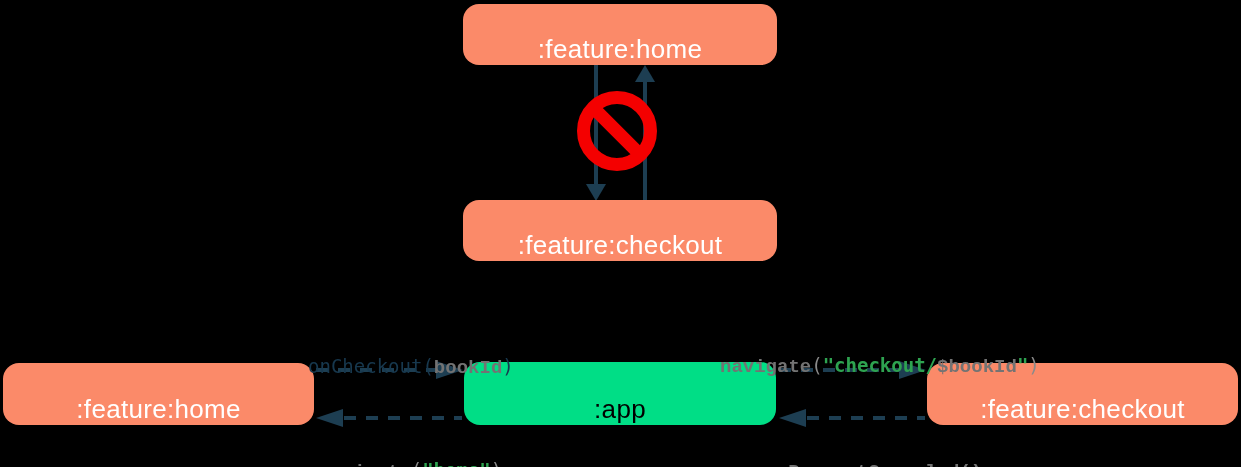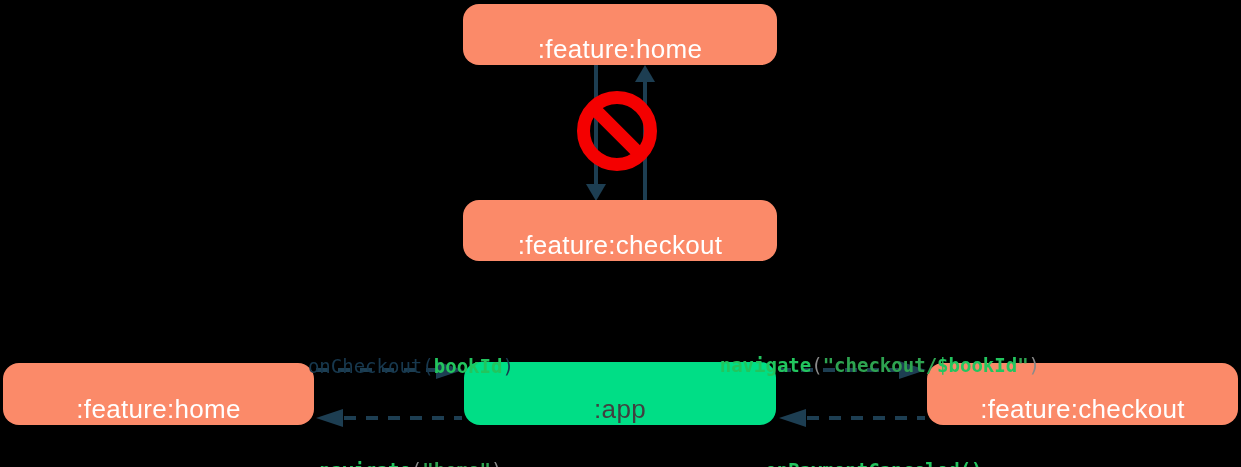--- a/index.html
+++ b/index.html
@@ -5,21 +5,21 @@
   html,body { margin:0; padding:0; background:#000; }
   .canvas {
     position:relative; width:1241px; height:467px; background:#000000;
     font-family:"Liberation Sans", sans-serif; overflow:hidden;
   }
   .module-box {
     position:absolute; border-radius:16px; background:#FB8A69;
     color:#FFFFFF; font-size:26px; letter-spacing:.3px;
     display:flex; align-items:flex-end; justify-content:center;
   }
-  .module-box.app { background:#00DE86; color:#404040; }
+  .module-box.app { background:#00DE86; color:#000000; }
 
   
   .vline { position:absolute; width:4px; background:#1D3E52; }
   .head { position:absolute; width:0; height:0; }
   .head.down { border-left:10px solid transparent; border-right:10px solid transparent; border-top:17px solid #1D3E52; }
   .head.up   { border-left:10px solid transparent; border-right:10px solid transparent; border-bottom:17px solid #1D3E52; }
   .head.right{ border-top:9px solid transparent; border-bottom:9px solid transparent; border-left:27px solid #1D3E52; }
   .head.left { border-top:9px solid transparent; border-bottom:9px solid transparent; border-right:27px solid #1D3E52; }
 
   
@@ -37,21 +37,21 @@
     position:absolute; height:4px;
     background:repeating-linear-gradient(90deg,#1D3E52 0 12px,transparent 12px 22px);
   }
 
   
   .code {
     position:absolute; transform:translateX(-50%);
     font-family:"DejaVu Sans Mono", monospace; font-size:19px; white-space:pre;
   }
   .k-reg   { color:#17384E;text-align:center; }
-  .k-b     { color:#22c55e; font-weight:bold; }
+  .k-b     { color:#737373; font-weight:bold;font-family:Liberation Mono, monospace; }
   .k-gray  { color:#8A8A8A; }
   .k-green { color:#2EA350; font-weight:bold; }
 </style>
 </head>
 <body>
 
 <div class="canvas">
 
   <div class="module-box" style="left:463px; top:4px; width:314px; height:61px;">
     <span>:feature:home</span>

